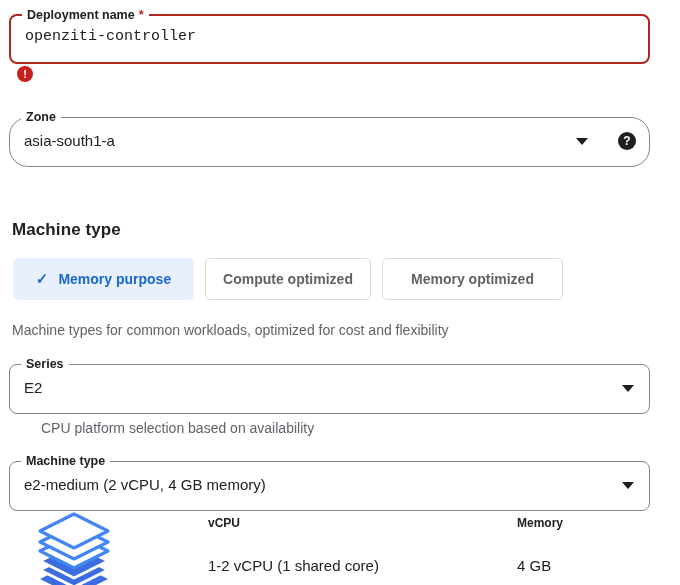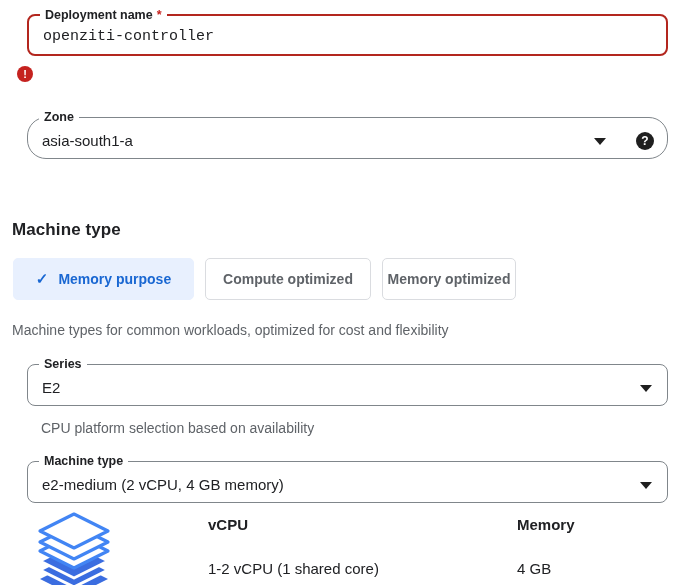--- a/index.html
+++ b/index.html
@@ -1,21 +1,21 @@
 <!DOCTYPE html>
 <html><head>
 <meta charset="utf-8">
 <style>
   * { margin:0; padding:0; box-sizing:border-box; }
   html,body { width:680px; height:585px; background:#ffffff; overflow:hidden;
               font-family:"Liberation Sans", sans-serif; color:#202124; }
   .page { position:relative; width:680px; height:585px; background:#fff; }
 
   
-  .mfield { position:absolute; left:27px; width:641px; height:42px;
+  .mfield { position:absolute; left:9px; width:641px; height:50px;
             border:1px solid #80868b; border-radius:8px; background:#fff; cursor:pointer; }
   .mfield.error { border:2px solid #b3261e; }
   .mlabel { position:absolute; top:-9px; left:11px; background:#fff; padding:0 5px;
             font-size:12.5px; font-weight:600; color:#202124; line-height:17px; white-space:nowrap; }
   .req { color:#c5221f; margin-left:4px; }
   .mvalue { position:absolute; left:14px; top:14px; font-size:15px; color:#202124; white-space:nowrap; }
   .mfield.error .mvalue-input { top:12px; }
   .mvalue-input { position:absolute; left:14px; top:13px; width:580px; border:none; outline:none;
                   font-family:Liberation Mono, monospace; font-size:15px; color:#202124; background:transparent; }
   .caret { position:absolute; right:15px; top:20px; width:0; height:0;
@@ -45,21 +45,21 @@
          background:#fff; border:1px solid #dadce0; border-radius:5px;
          font-size:14px; font-weight:600; color:#5f6368; cursor:pointer; }
   .tab.selected { background:#e8f0fe; border:1px solid #e8f0fe; color:#1967d2; }
   .tab-check { font-size:15px; font-weight:700; color:#1967d2; }
 
   
   .layers-icon { position:absolute; left:35px; top:511px; }
   .spec-col { position:absolute; top:516px; }
   .spec-col.vcpu { left:208px; }
   .spec-col.memory { left:517px; }
-  .spec-header { font-size:15px; font-weight:700; color:#202124; }
+  .spec-header { font-size:12px; font-weight:700; color:#202124; }
   .spec-value { margin-top:27px; font-size:15px; color:#202124; white-space:nowrap; }
 
   .field-deployment { top:14px; }
   .field-zone { top:117px;border-radius:19px; }
   .field-series { top:364px;padding-left:39px; }
   .field-machine-type { top:461px; }
 </style>
 </head>
 <body>
 
@@ -86,21 +86,21 @@
   <div class="section-heading">Machine type</div>
 
   <div class="tabs">
     <div class="tab selected" style="width:181px">
       <span class="tab-check">✓</span>
       <span>Memory purpose</span>
     </div>
     <div class="tab" style="width:166px">
       <span>Compute optimized</span>
     </div>
-    <div class="tab" style="width:134px">
+    <div class="tab" style="width:181px">
       <span>Memory optimized</span>
     </div>
   </div>
 
   <div class="subtitle">Machine types for common workloads, optimized for cost and flexibility</div>
 
   <div class="mfield field-series">
     <span class="mlabel">Series</span>
     <span class="mvalue">E2</span>
     <span class="caret"></span>

